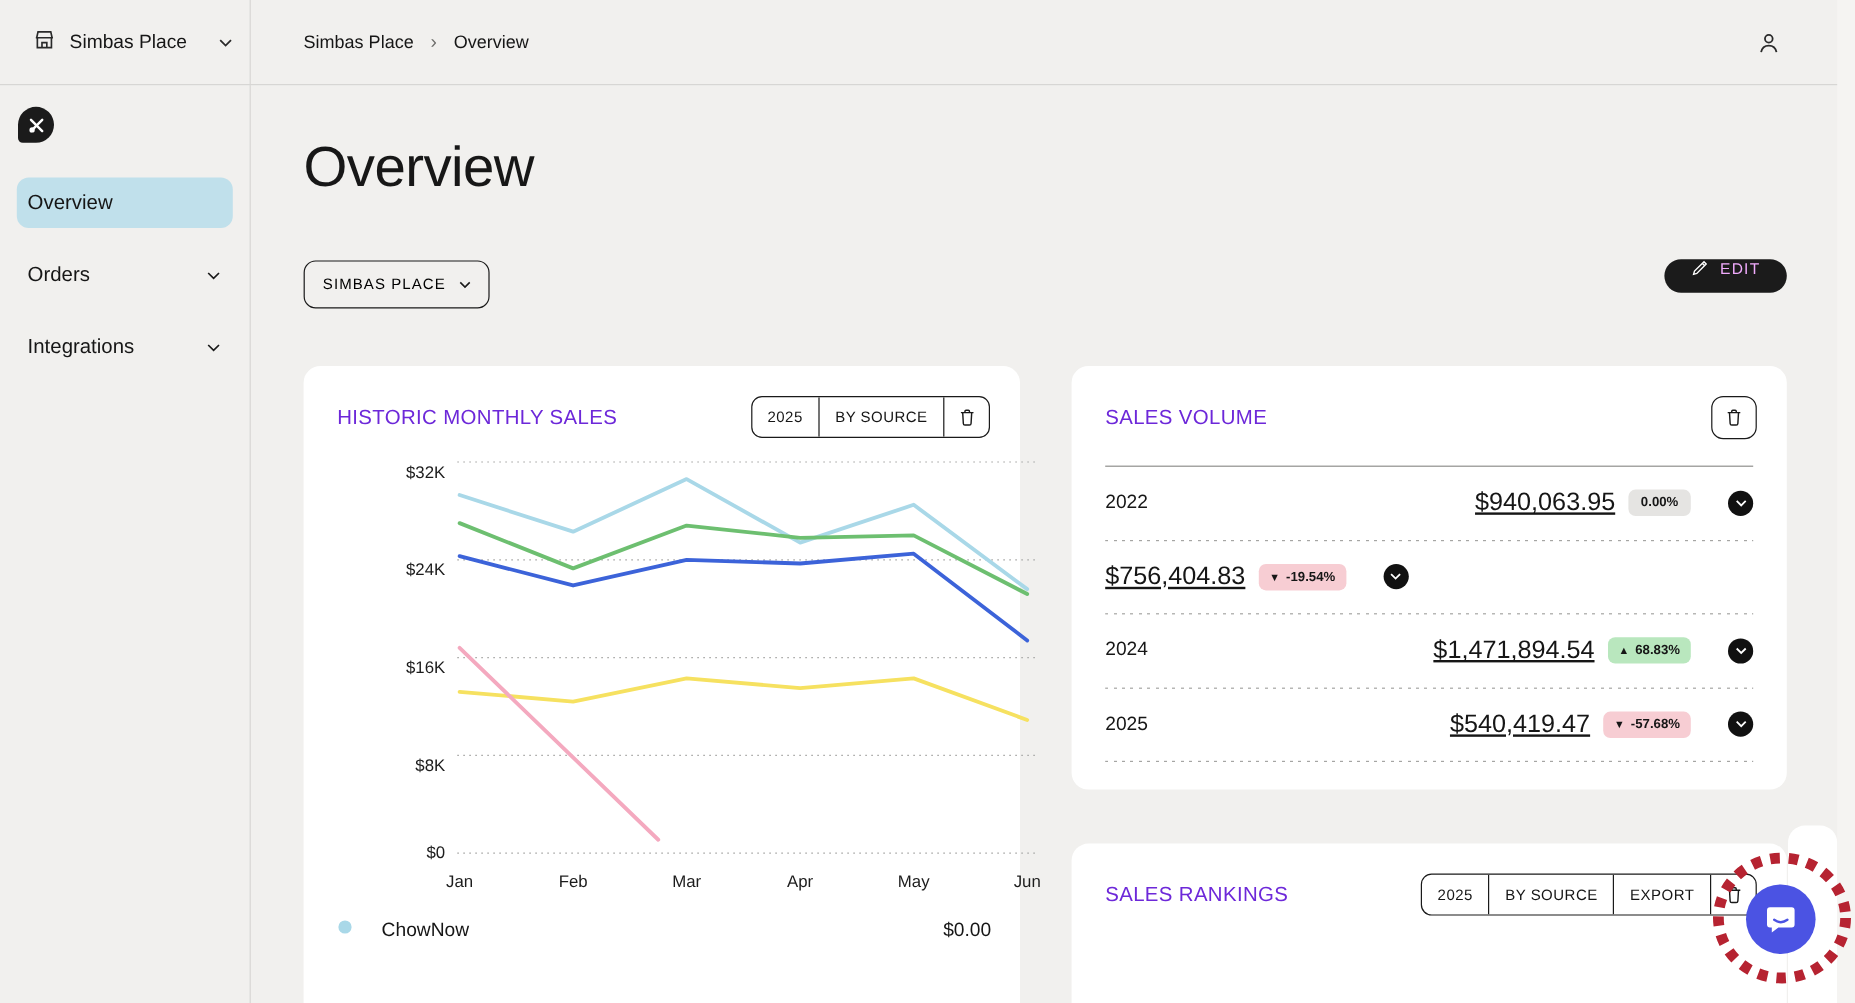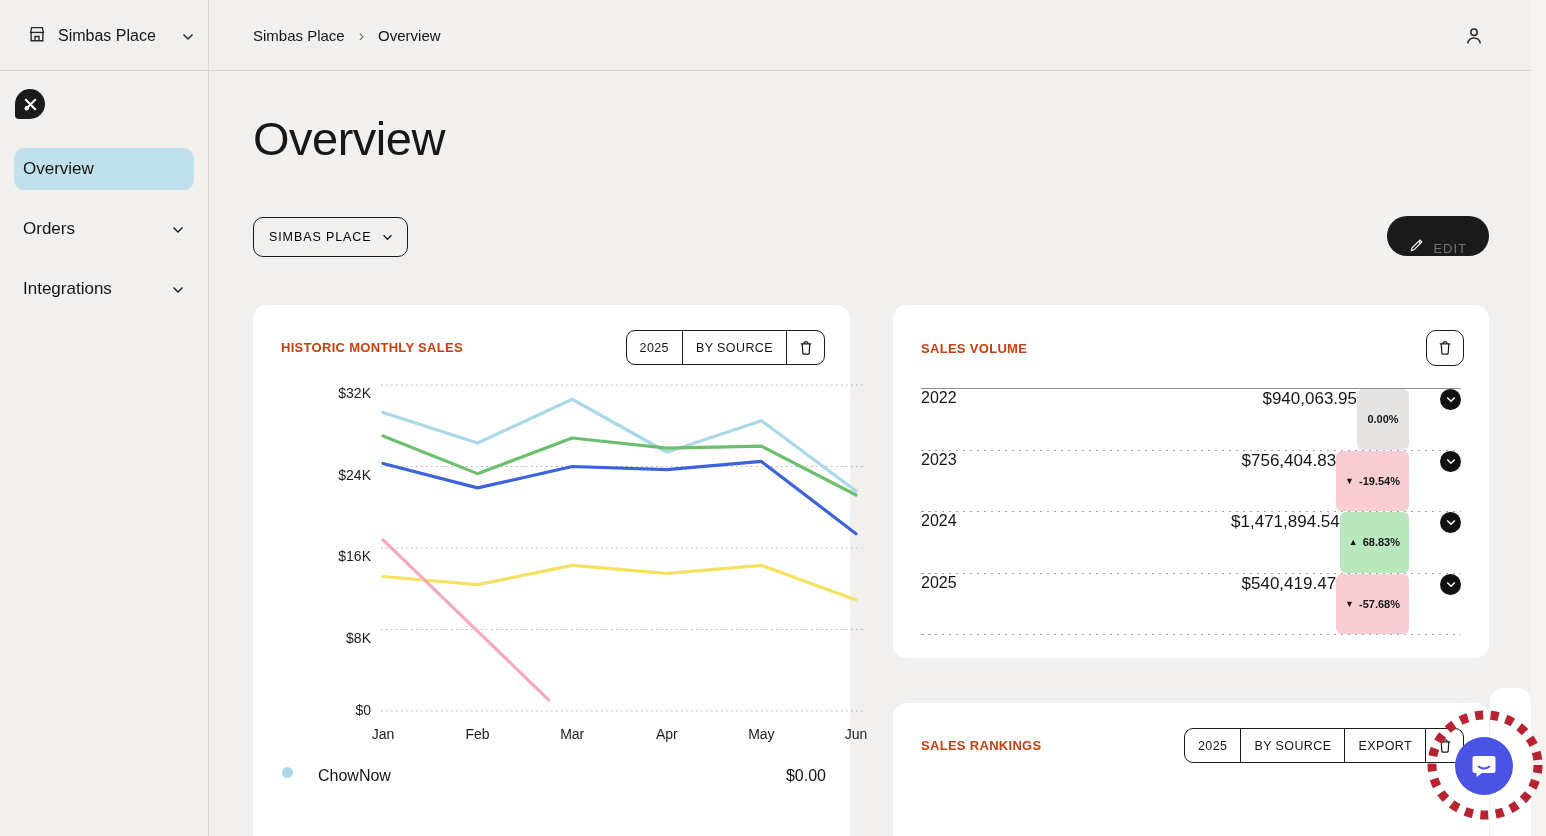--- a/index.html
+++ b/index.html
@@ -28,27 +28,27 @@
   .nav-item .lbl { flex:1; }
 
   
   .main { position:absolute; left:209px; top:71px; right:0; bottom:0; }
   .page-title { position:absolute; left:44px; top:40px; font-size:47px; font-weight:400; letter-spacing:-0.5px; color:#171717; }
 
   .store-selector { position:absolute; left:44px; top:146px; height:40px;
     border:1px solid #1a1a1a; border-radius:10px; background:transparent;
     display:flex; align-items:center; gap:10px; padding:0 14px 0 15px;
     font-size:12.5px; font-weight:500; letter-spacing:0.9px; cursor:pointer; }
-  .edit-btn { position:absolute; right:57px; top:145px; height:40px; border-radius:21px;
-    background:#1b1b1b; color:#737373; border:none; display:flex; align-items:flex-end; gap:9px;
+  .edit-btn { position:absolute; right:57px; top:145px; height:28px; border-radius:21px;
+    background:#1b1b1b; color:#f0abfc; border:none; display:flex; align-items:flex-start; gap:9px;
     padding:0 22px; font-size:13px; font-weight:500; letter-spacing:1px; cursor:pointer; }
 
   .card { position:absolute; background:#fff; border-radius:14px; }
   .card-head { display:flex; align-items:center; justify-content:space-between; padding:25px 25px 0 28px; }
-  .card-title { font-size:13px; font-weight:700; letter-spacing:0.3px; color:#c2410c; }
+  .card-title { font-size:17px; font-weight:400; letter-spacing:0.3px; color:#6d28d9; }
 
   .seg-control { display:flex; align-items:stretch; height:35px;
     border:1.4px solid #1a1a1a; border-radius:9px; overflow:hidden; background:#fff; }
   .seg { display:flex; align-items:center; justify-content:center; padding:0 13px;
     font-size:12.5px; font-weight:500; letter-spacing:0.4px; cursor:pointer; border-left:1.4px solid #1a1a1a; white-space:nowrap; }
   .seg:first-child { border-left:none; }
   .icon-btn { width:38px; height:36px; border:1.4px solid #1a1a1a; border-radius:10px;
     background:#fff; display:flex; align-items:center; justify-content:center; cursor:pointer; }
 
   
@@ -58,24 +58,24 @@
   .legend-row { position:absolute; left:0; top:462px; width:597px; height:44px;
     display:flex; padding:0 24px 0 24px; }
   .legend-dot { width:11px; height:11px; border-radius:50%; margin-left:5px; }
   .legend-label { font-size:16px; margin-left:25px; flex:1; }
   .legend-value { font-size:16px; }
 
   
   #volume-card { left:684px; top:234px; width:596px; height:353px; }
   .head-rule { margin:22px 28px 0 28px; height:1px; background:#8f8f8d; }
   .vol-rows { padding:0 28px; }
-  .vol-row { height:60.5px; display:flex; }
+  .vol-row { height:60.5px; display:flex; align-items:center; }
   .vol-year { font-size:16px; flex:1; }
-  .vol-amount { font-size:17px; font-weight:500; }
-  .badge { border-radius:6px; padding:5px 9px; font-size:11px; font-weight:700;
+  .vol-amount { font-size:21px; font-weight:500;text-decoration:underline; }
+  .badge { margin-left:11px; border-radius:6px; padding:5px 9px; font-size:11px; font-weight:700;
     display:flex; align-items:center; gap:5px; min-width:52px; justify-content:center; }
   .badge .tri { font-size:9px; }
   .chev-circle { margin-left:31px; width:21px; height:21px; border-radius:50%; background:#111;
     display:flex; align-items:center; justify-content:center; cursor:pointer; flex:0 0 auto; }
   .dashed-sep { height:1px; margin:0 28px;
     background:repeating-linear-gradient(to right,#a5a5a3 0 2.5px,transparent 2.5px 7px); }
 
   
   #rankings-card { left:684px; top:632px; width:596px; height:242px; }
 
@@ -239,21 +239,20 @@
             <span>0.00%</span>
           </span>
           <span class="chev-circle">
             <svg width="10" height="7" viewBox="0 0 12 8" fill="none" stroke="#fff" stroke-width="1.8">
               <polyline points="1.5,1.5 6,6 10.5,1.5"></polyline>
             </svg>
           </span>
         </div>
         <div class="dashed-sep" style="margin: 0px;"></div>
         <div class="vol-row">
-          <span class="vol-year">2023</span>
           <span class="vol-amount">$756,404.83</span>
           <span class="badge" style="background: rgb(247, 205, 211);">
             <span class="tri">▼</span>
             <span>-19.54%</span>
           </span>
           <span class="chev-circle">
             <svg width="10" height="7" viewBox="0 0 12 8" fill="none" stroke="#fff" stroke-width="1.8">
               <polyline points="1.5,1.5 6,6 10.5,1.5"></polyline>
             </svg>
           </span>

